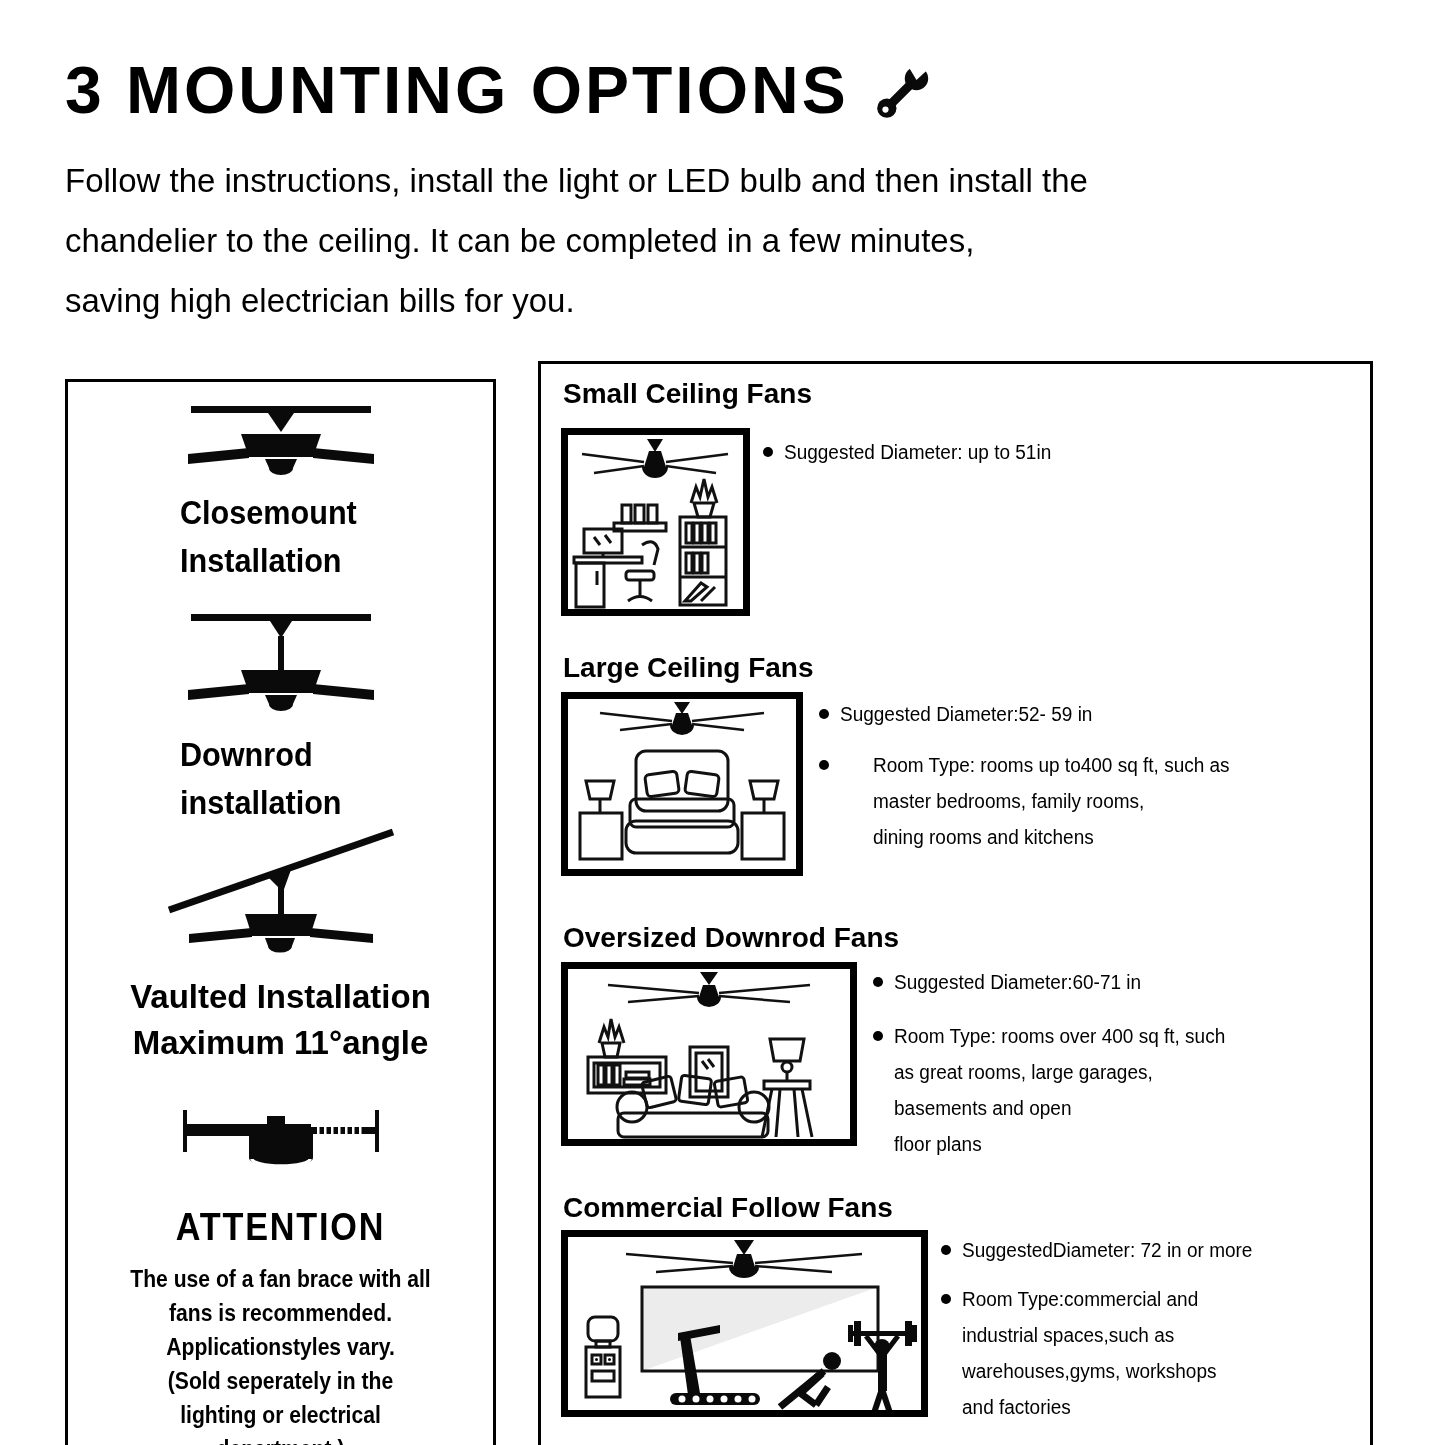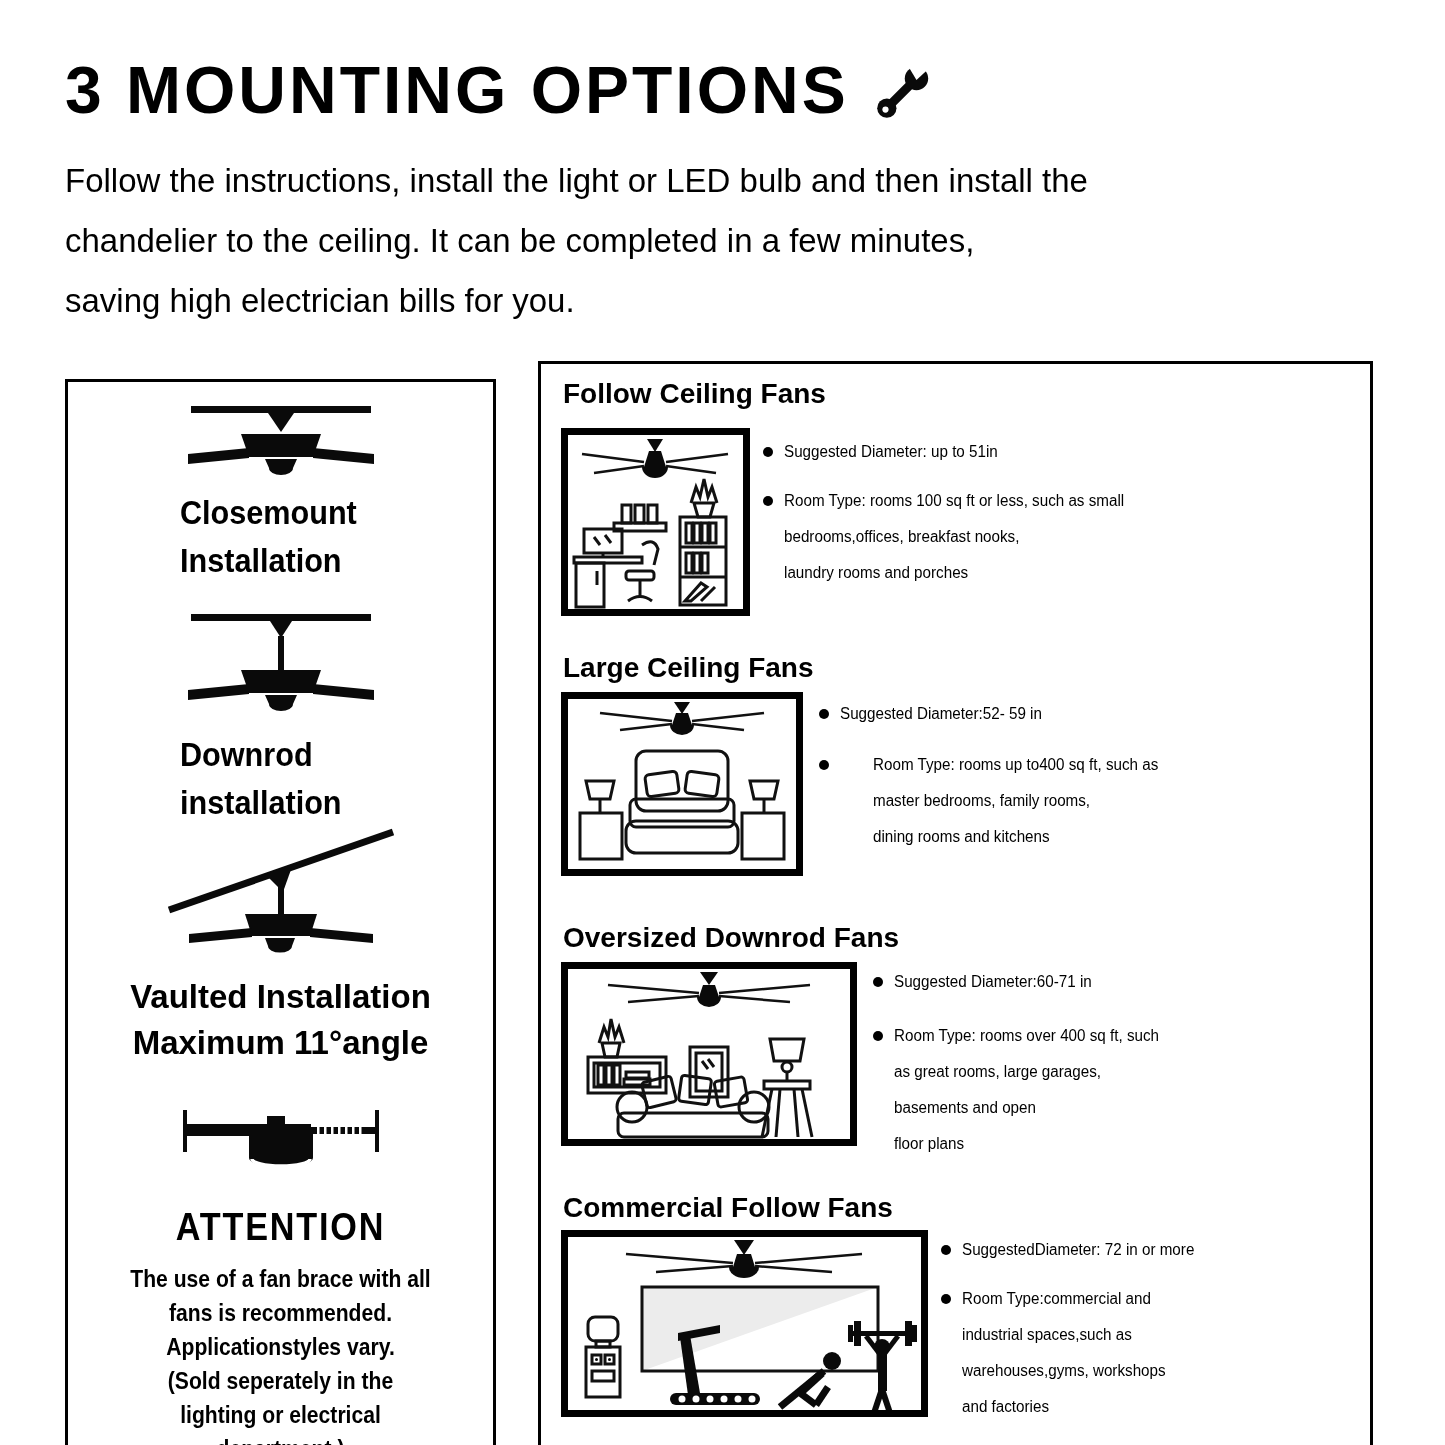--- a/index.html
+++ b/index.html
@@ -27,21 +27,21 @@
                font-size:33px;line-height:46px;white-space:pre-line;}
   .att-title{position:absolute;left:0;width:100%;text-align:center;font-weight:bold;
              font-size:38px;letter-spacing:2px;transform:scaleX(.9);transform-origin:center top;}
   .att-body{position:absolute;left:0;width:100%;text-align:center;font-weight:bold;
             font-size:24px;line-height:34px;white-space:pre-line;
             transform:scaleX(.88);transform-origin:center top;}
 
   
   .sec-title{position:absolute;left:22px;font-weight:bold;font-size:28px;white-space:nowrap;}
   .frame{position:absolute;border:7px solid #000;background:#fff;box-sizing:content-box;}
-  .bullets{position:absolute;font-size:16px;line-height:36px;width:600px;}
+  .bullets{position:absolute;font-size:20px;line-height:36px;width:600px;}
   .bullet{display:flex;align-items:flex-start;gap:11px;}
   .dot{width:10px;height:10px;border-radius:50%;background:#000;margin-top:13px;flex:none;}
   .btext{white-space:pre-line;transform:scaleX(.95);transform-origin:left top;}
 
   svg{display:block;}
   .ink{fill:#0a0a0a;}
   .ln{stroke:#111;stroke-width:3;fill:none;}
   .ln2{stroke:#111;stroke-width:2.5;fill:none;}
 </style>
 </head>
@@ -141,21 +141,21 @@
     <div class="att-body" style="top:880px;">The use of a fan brace with all
 fans is recommended.
 Applicationstyles vary.
 (Sold seperately in the
 lighting or electrical
 department.)</div>
   </section>
 
   <section class="panel right-panel">
 
-    <div class="sec-title" style="top:14px;">Follow Ceiling Fans</div>
+    <div class="sec-title" style="top:14px;">Small Ceiling Fans</div>
     <div class="frame" style="left:20px;top:64px;width:175px;height:174px;">
       <svg viewBox="0 0 175 174" width="175" height="174">
         <g class="ink">
           <polygon points="79,4 95,4 87,17"></polygon>
           <polygon points="81,16 93,16 98,32 76,32"></polygon>
           <path d="M74,32 a13,11 0 0 0 26,0 z"></path>
         </g>
         <g class="ln2">
           <line x1="76" y1="27" x2="14" y2="19"></line>
             <line x1="76" y1="31" x2="26" y2="38"></line>
@@ -193,26 +193,20 @@
           <line x1="72" y1="145" x2="72" y2="162"></line>
           <path d="M60,166 q12,-9 24,0"></path>
         </g>
       </svg>
     </div>
     <div class="bullets" style="left:222px;top:70px;">
       <div class="bullet">
         <span class="dot"></span>
         <div class="btext">Suggested Diameter: up to 51in</div>
       </div>
-      <div class="bullet" style="margin-top:13px;">
-        <span class="dot"></span>
-        <div class="btext">Room Type: rooms 100 sq ft or less, such as small
-bedrooms,offices, breakfast nooks,
-laundry rooms and porches</div>
-      </div>
     </div>
 
     <div class="sec-title" style="top:288px;">Large Ceiling Fans</div>
     <div class="frame" style="left:20px;top:328px;width:228px;height:170px;">
       <svg viewBox="0 0 228 170" width="228" height="170">
         <g class="ink">
           <polygon points="106,3 122,3 114,15"></polygon>
           <polygon points="108,14 120,14 124,26 104,26"></polygon>
           <path d="M102,26 a12,10 0 0 0 24,0 z"></path>
         </g>

